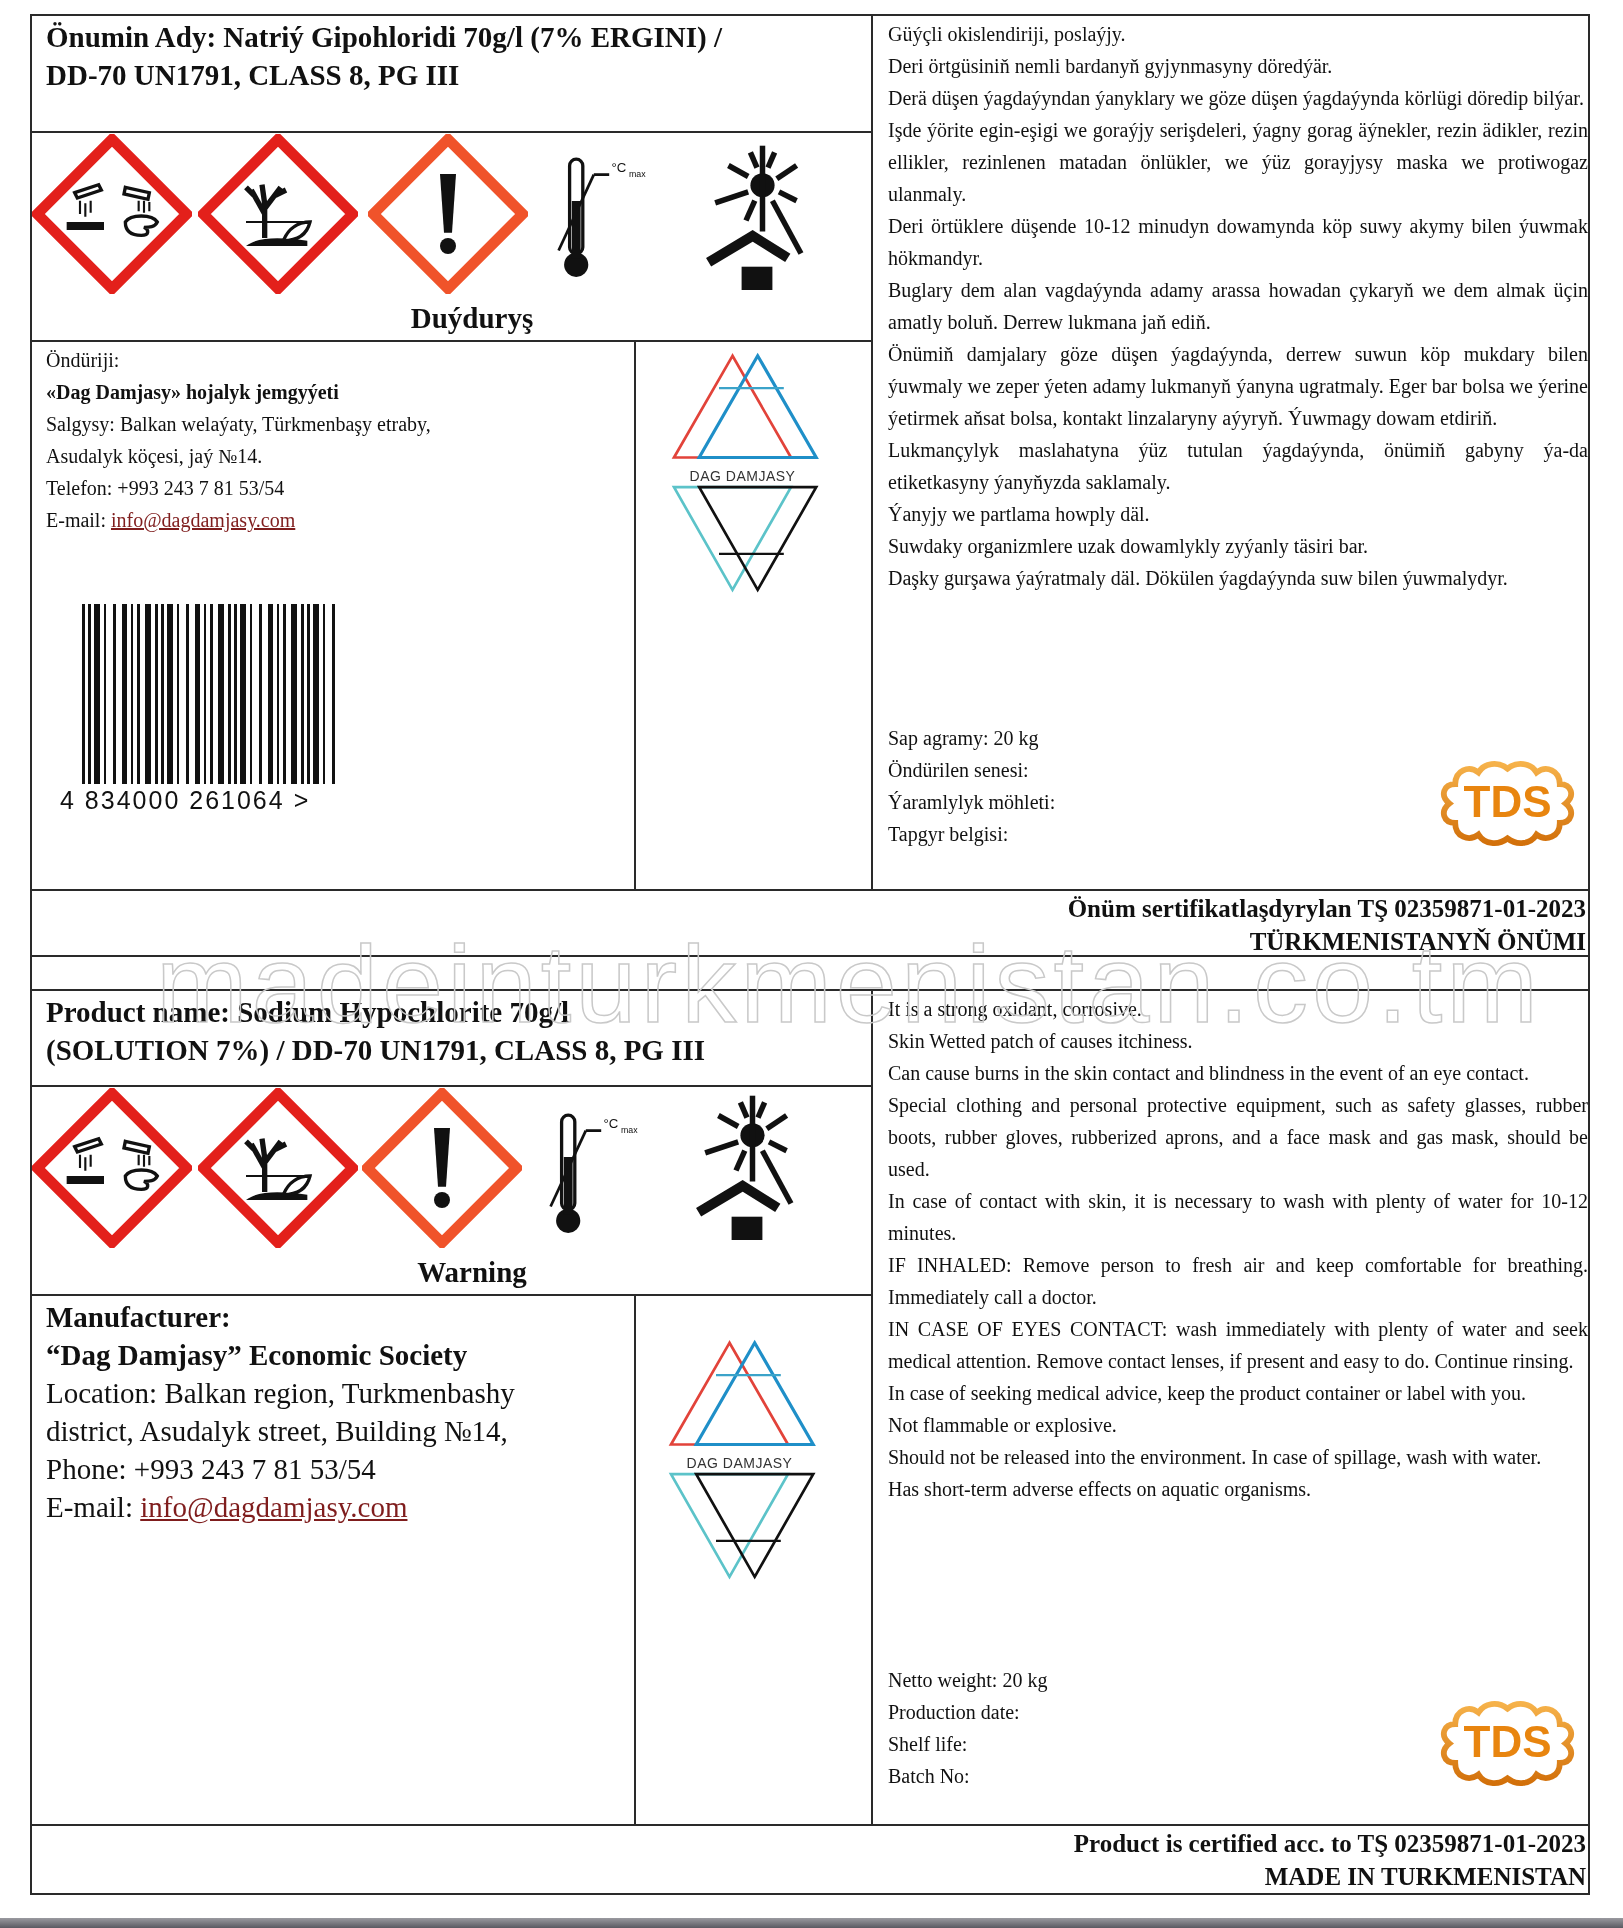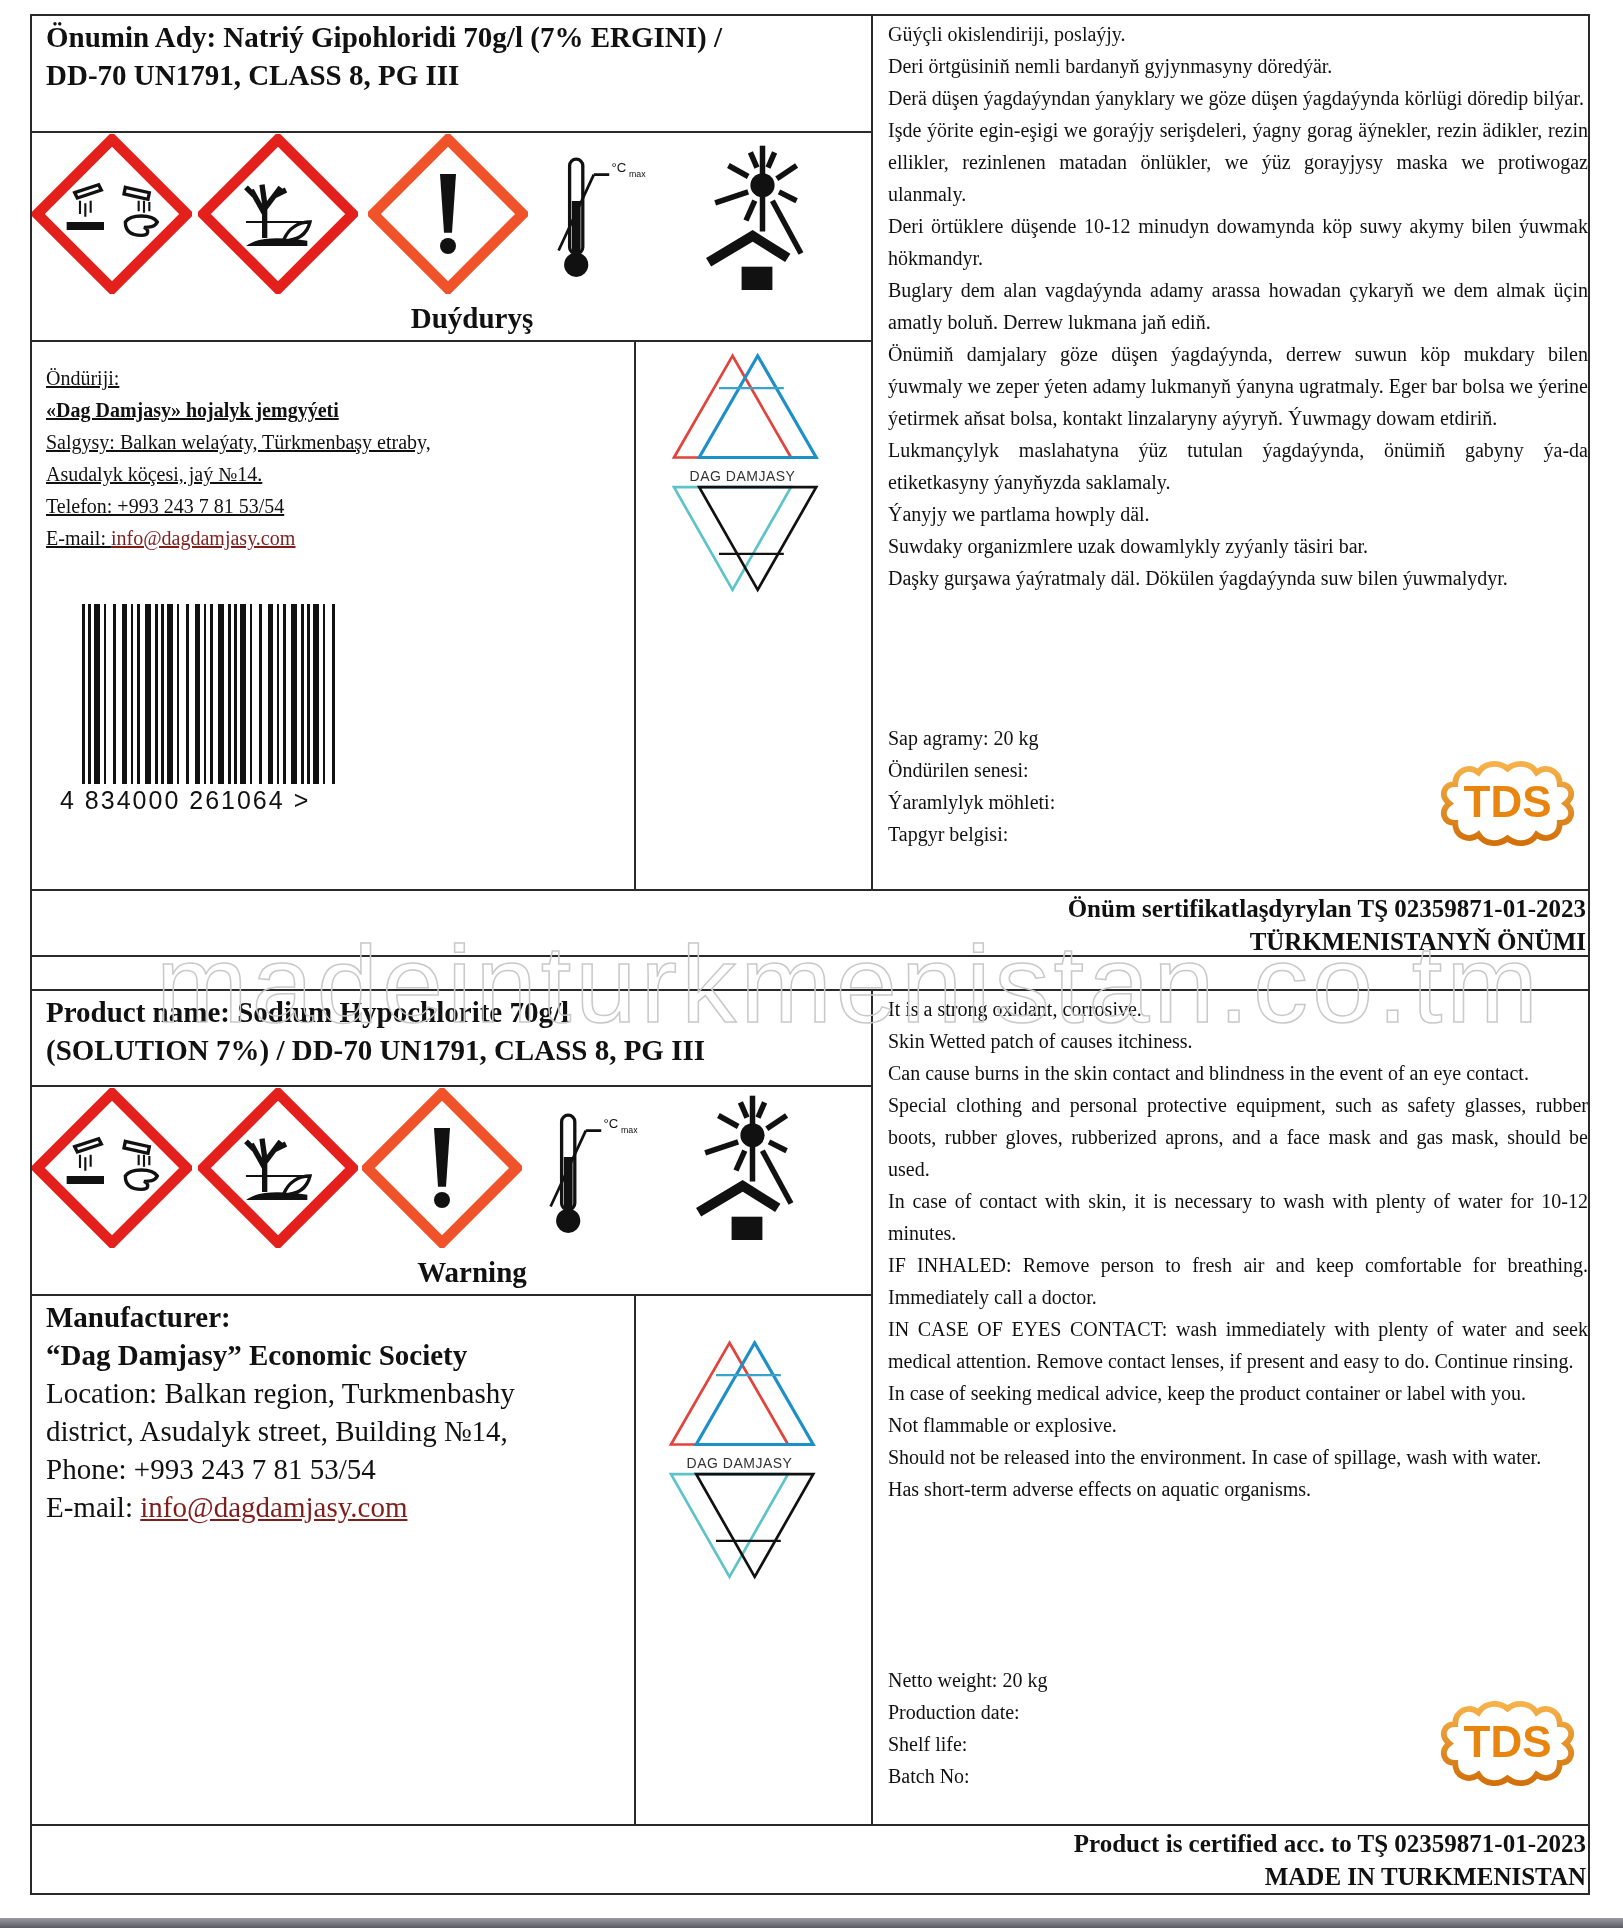--- a/index.html
+++ b/index.html
@@ -131,21 +131,21 @@
       </svg>
     <svg class="abs" style="left:520px; top:12px;" width="110" height="143">
         <use href="#sym-temp"></use>
       </svg>
     <svg class="abs" style="left:670px; top:6px;" width="110" height="150">
         <use href="#sym-sun"></use>
       </svg>
     <div class="abs signal" style="left:330px; top:168px; width:220px;">Duýduryş</div>
   </div>
 
-  <div class="abs body-text" style="left:46px; top:362px; width:585px;text-decoration:underline;">
+  <div class="abs body-text" style="left:46px; top:344px; width:585px;">
     <p>Öndüriji:</p>
     <p class="bold">«Dag Damjasy» hojalyk jemgyýeti</p>
     <p>Salgysy:  Balkan welaýaty, Türkmenbaşy etraby,</p>
     <p>Asudalyk köçesi, jaý №14.</p>
     <p>Telefon: +993 243 7 81 53/54</p>
     <p><span>E-mail: </span><a class="link">info@dagdamjasy.com</a></p>
   </div>
 
   <div class="abs" style="left:60px; top:600px; width:300px; height:220px;">
     <div class="abs" style="left:22px; top:4px; width:258px; height:180px;

